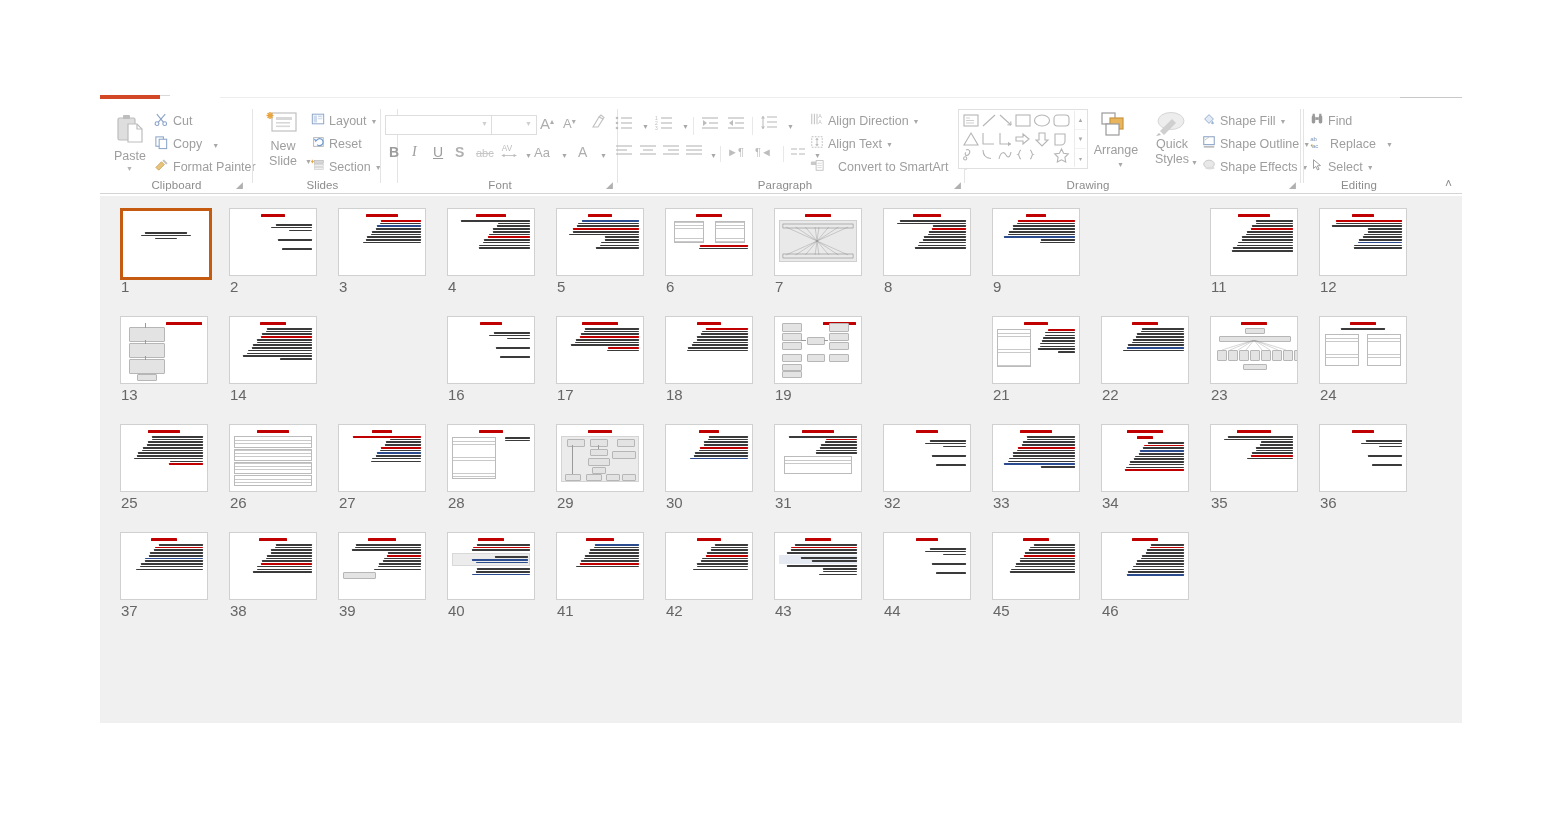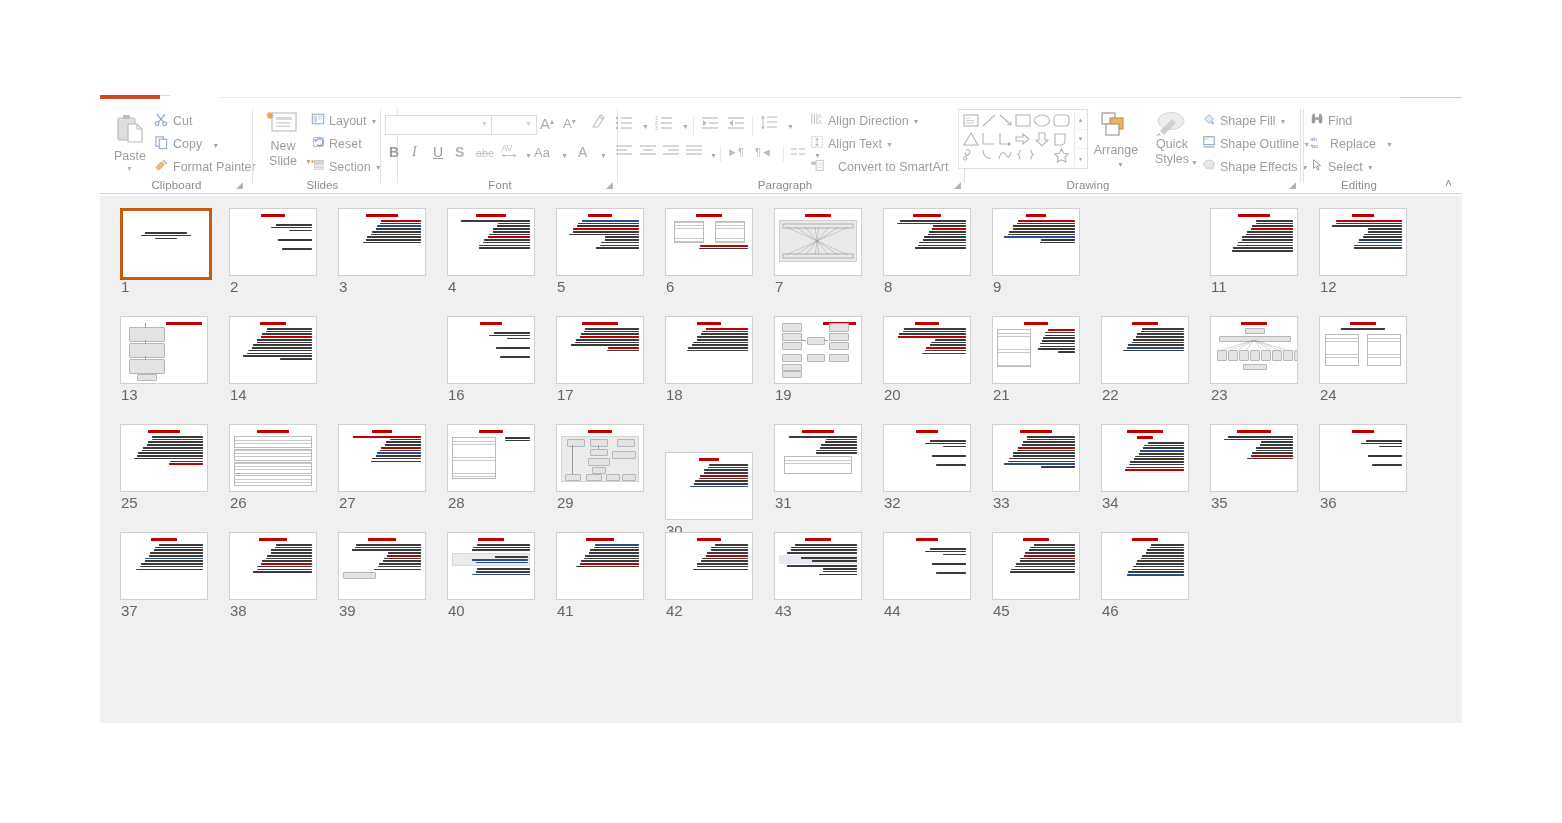--- a/index.html
+++ b/index.html
@@ -886,40 +886,20 @@
                   <div class="mbox" style="left:3px;top:43px;width:18px;height:5px"></div>
                   <div class="mbox" style="left:3px;top:50px;width:18px;height:5px"></div>
                   <div class="mconn" style="left:22px;top:19px;width:5px;height:1px"></div>
                   <div class="mconn" style="left:45px;top:19px;width:4px;height:1px"></div>
                 </div>
               </div>
             </div>
           </div>
           <div class="slide-num">19</div>
         </div>
-        <div class="cell" style="left: 783px; top: 120px;">
-          <div class="thumb-wrap">
-            <div class="thumb">
-              <div class="mini">
-                <div class="mtitle" style="width:32%"></div>
-                <div class="mline" style="width:80%"></div>
-                <div class="mline" style="width:81%"></div>
-                <div class="mline" style="width:86%"></div>
-                <div class="mline red" style="width:87%"></div>
-                <div class="mline" style="width:40%"></div>
-                <div class="mline" style="width:45%"></div>
-                <div class="mline" style="width:46%"></div>
-                <div class="mline red" style="width:51%"></div>
-                <div class="mline" style="width:52%"></div>
-                <div class="mline blue" style="width:57%"></div>
-              </div>
-            </div>
-          </div>
-          <div class="slide-num">20</div>
-        </div>
         <div class="cell" style="left: 892px; top: 120px;">
           <div class="thumb-wrap">
             <div class="thumb">
               <div class="mini">
                 <div class="mtitle" style="width:30%"></div>
                 <div style="display:flex;gap:3px;margin-top:2px">
                   <div style="width:42%">
                     <div class="mgrid" style="width:32px;height:36px;margin:1px 0;"></div>
                   </div>
                   <div style="width:58%">
@@ -1104,21 +1084,21 @@
                   <div class="mbox" style="left:44px;top:37px;width:12px;height:5px"></div>
                   <div class="mbox" style="left:60px;top:37px;width:12px;height:5px"></div>
                   <div class="mconn" style="left:10px;top:8px;width:1px;height:29px"></div>
                   <div class="mconn" style="left:36px;top:8px;width:1px;height:4px"></div>
                 </div>
               </div>
             </div>
           </div>
           <div class="slide-num">29</div>
         </div>
-        <div class="cell" style="left: 565px; top: 228px; margin-top: 28px;">
+        <div class="cell" style="left: 565px; top: 228px;">
           <div class="thumb-wrap">
             <div class="thumb">
               <div class="mini">
                 <div class="mtitle" style="width:26%"></div>
                 <div class="mline" style="width:50%"></div>
                 <div class="mline" style="width:51%"></div>
                 <div class="mline" style="width:56%"></div>
                 <div class="mline" style="width:57%"></div>
                 <div class="mline red" style="width:62%"></div>
                 <div class="mline" style="width:63%"></div>

